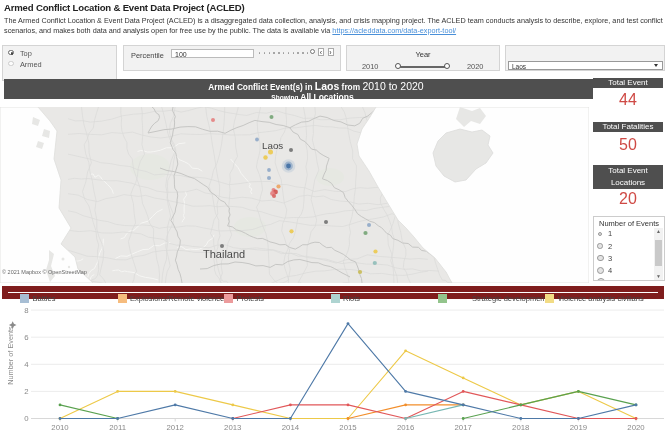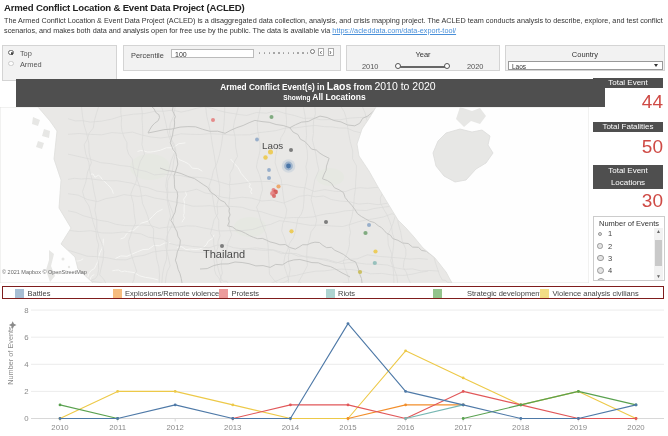--- a/index.html
+++ b/index.html
@@ -1,18 +1,18 @@
 <!DOCTYPE html>
 <html><head><meta charset="utf-8"><style>
 *{margin:0;padding:0;box-sizing:border-box}
 body{width:668px;height:436px;font-family:"Liberation Sans",sans-serif;background:#fff;position:relative;overflow:hidden}
 .abs{position:absolute}
 .ctrl{position:absolute;background:#f2f2f2;border:1px solid #d4d4d4}
 .band{position:absolute;background:#4f4f4f;color:#fff;text-align:center;font-size:8px}
-.num{position:absolute;color:#cf4a45;font-size:19px;text-align:right;width:70px;left:593px}
+.num{position:absolute;color:#cf4a45;font-size:16px;text-align:center;width:70px;left:593px}
 </style></head><body>
 <div class="abs" style="left:4px;top:2px;font-size:9.6px;letter-spacing:-0.02em;font-weight:bold;color:#222">Armed Conflict Location &amp; Event Data Project (ACLED)</div>
 <div class="abs" style="left:4px;top:16px;font-size:7.25px;color:#333;white-space:nowrap;line-height:9.5px">The Armed Conflict Location &amp; Event Data Project (ACLED) is a disaggregated data collection, analysis, and crisis mapping project. The ACLED team conducts analysis to describe, explore, and test conflict<br>scenarios, and makes both data and analysis open for free use by the public. The data is available via <span style="color:#4a90d9;text-decoration:underline">https://acleddata.com/data-export-tool/</span></div>
 
 <div class="ctrl" style="left:2px;top:45px;width:115px;height:36px">
  <div style="position:absolute;left:5.3px;top:3.9px;width:5.3px;height:5.3px;border:1px solid #666;border-radius:50%;background:#fff"></div>
  <div style="position:absolute;left:7.6px;top:6.2px;width:2.6px;height:2.6px;border-radius:50%;background:#444"></div>
  <div style="position:absolute;left:16.9px;top:2.8px;font-size:7.4px;color:#555">Top</div>
  <div style="position:absolute;left:5.3px;top:14.8px;width:5.3px;height:5.3px;border:1px solid #ccc;border-radius:50%;background:#fcfcfc"></div>
  <div style="position:absolute;left:16.9px;top:13.7px;font-size:7.4px;color:#555">Armed</div>
@@ -41,26 +41,25 @@
 <div class="ctrl" style="left:346px;top:45px;width:154px;height:26px">
  <div style="position:absolute;left:0;top:3.5px;width:100%;text-align:center;font-size:7.5px;color:#333">Year</div>
  <div style="position:absolute;left:15px;top:15.5px;font-size:7.4px;color:#555">2010</div>
  <div style="position:absolute;left:120px;top:15.5px;font-size:7.4px;color:#555">2020</div>
  <div style="position:absolute;left:53px;top:19.5px;width:48px;height:2px;background:#666"></div>
  <div style="position:absolute;left:48px;top:17px;width:6px;height:6px;border:1px solid #555;border-radius:50%;background:#fff"></div>
  <div style="position:absolute;left:97px;top:17px;width:6px;height:6px;border:1px solid #555;border-radius:50%;background:#fff"></div>
 </div>
 
 <div class="ctrl" style="left:505px;top:45px;width:160px;height:26px">
- <div style="position:absolute;left:0;top:3.5px;width:100%;text-align:center;font-size:7.5px;color:#333">Country</div>
  <div style="position:absolute;left:2px;top:14.5px;width:155px;height:9px;background:#fff;border:1px solid #999;font-size:6.5px;color:#333;padding:1px 3px">Laos</div>
  <div style="position:absolute;right:6px;top:18px;width:0;height:0;border-left:2.7px solid transparent;border-right:2.7px solid transparent;border-top:3.6px solid #333"></div>
 </div>
 
-<div class="band" style="left:16px;top:79px;width:589px;height:28px">
+<div class="band" style="left:4px;top:79px;width:589px;height:20px">
  <div style="padding-top:1px;margin-left:35px;font-weight:bold;font-size:8.3px">Armed Conflict Event(s) in <span style="font-size:10.5px">Laos</span> from <span style="font-size:10.5px;font-weight:normal">2010 to 2020</span></div>
  <div style="font-size:6.5px;margin-left:28px;font-weight:bold">Showing <span style="font-size:8.5px">All Locations</span></div>
 </div>
 <svg width="589" height="176" viewBox="0 0 589 176" style="position:absolute;left:0;top:107px">
     <rect width="589" height="176" fill="#e9e8e6"></rect>
     <ellipse cx="150" cy="60" rx="20" ry="13" fill="#e6e8e2"></ellipse>
     <ellipse cx="250" cy="120" rx="16" ry="10" fill="#e6e8e2"></ellipse>
     <ellipse cx="330" cy="70" rx="14" ry="9" fill="#e6e8e2"></ellipse>
     <path d="M112.4,163.8 L115.5,163.2 L118.6,163.0 L121.7,164.8 L124.8,164.0 L127.6,164.7 L134.0,165.5 L139.6,168.8 L145.7,170.4 L152.1,171.3 L158.2,173.0" fill="none" stroke="#f6f6f4" stroke-width="1"></path>
     <path d="M230.6,52.0 L234.4,56.5 L238.3,60.9 L241.1,66.3 L244.9,70.8 L248.5,74.9 L250.3,77.1 L249.0,79.9 L251.9,81.9 L250.6,84.7 L252.0,87.0" fill="none" stroke="#f6f6f4" stroke-width="1"></path>
@@ -144,42 +143,42 @@
     <text x="262" y="42" font-size="9.8" fill="#4a4a4a" font-family="Liberation Sans">Laos</text>
     <text x="203" y="151" font-size="11" fill="#4a4a4a" font-family="Liberation Sans">Thailand</text>
     <text x="2" y="167" font-size="5.5" fill="#666" font-family="Liberation Sans">© 2021 Mapbox © OpenStreetMap</text>
   </svg>
 
 <div class="band" style="left:593px;top:78px;width:70px;height:10px;line-height:10px">Total Event</div>
 <div class="num" style="top:90.5px">44</div>
 <div class="band" style="left:593px;top:122px;width:70px;height:10px;line-height:10px">Total Fatalities</div>
 <div class="num" style="top:135.5px">50</div>
 <div class="band" style="left:593px;top:165px;width:70px;height:24px;line-height:12px">Total Event<br>Locations</div>
-<div class="num" style="top:190px">30</div>
+<div class="num" style="top:190px">20</div>
 
 <div class="abs" style="left:593px;top:216px;width:72px;height:65px;background:#fff;border:1px solid #ccc;overflow:hidden">
  <div style="text-align:center;font-size:7.5px;color:#333;padding-top:2px">Number of Events</div>
  <div style="position:absolute;left:4px;top:14.5px;width:4px;height:4px;border:1px solid #999;border-radius:50%;background:#ddd"></div>
  <div style="position:absolute;left:14px;top:12px;font-size:7.5px;color:#444">1</div>
  <div style="position:absolute;left:3px;top:26px;width:5.5px;height:5.5px;border:1px solid #999;border-radius:50%;background:#e4e4e4"></div>
  <div style="position:absolute;left:14px;top:25px;font-size:7.5px;color:#444">2</div>
  <div style="position:absolute;left:3px;top:37.5px;width:6.5px;height:6.5px;border:1px solid #999;border-radius:50%;background:#e4e4e4"></div>
  <div style="position:absolute;left:14px;top:36.5px;font-size:7.5px;color:#444">3</div>
  <div style="position:absolute;left:2.5px;top:49.5px;width:7.5px;height:7.5px;border:1px solid #999;border-radius:50%;background:#e4e4e4"></div>
  <div style="position:absolute;left:14px;top:49px;font-size:7.5px;color:#444">4</div>
  <div style="position:absolute;left:2.5px;top:61px;width:8.5px;height:8.5px;border:1px solid #999;border-radius:50%;background:#e4e4e4"></div>
  <div style="position:absolute;left:14px;top:61px;font-size:7.5px;color:#444">5</div>
  <div style="position:absolute;right:1px;top:11px;width:9px;height:52px;background:#f2f2f2">
   <div style="text-align:center;font-size:5px;color:#666;line-height:7px">▲</div>
   <div style="position:absolute;left:1px;top:12px;width:7px;height:26px;background:#c9c9c9"></div>
   <div style="position:absolute;bottom:0;width:100%;text-align:center;font-size:5px;color:#666;line-height:7px">▼</div>
  </div>
 </div>
 
-<div class="abs" style="left:2px;top:285.5px;width:662px;height:13px;border:1px solid #7f1d1d;background:#fff;font-size:7.5px;color:#444">
+<div class="abs" style="left:2px;top:285.5px;width:662px;height:13px;border:6px solid #7f1d1d;background:#fff;font-size:7.5px;color:#444">
  <div class="abs" style="left:12px;top:2.5px;width:9px;height:9px;background:#a7bed4"></div>
     <div class="abs" style="left:24.5px;top:2.5px">Battles</div>
  <div class="abs" style="left:109.5px;top:2.5px;width:9px;height:9px;background:#f6bc7e"></div>
     <div class="abs" style="left:122px;top:2.5px">Explosions/Remote violence</div>
  <div class="abs" style="left:216px;top:2.5px;width:9px;height:9px;background:#ec9b9c"></div>
     <div class="abs" style="left:228.5px;top:2.5px">Protests</div>
  <div class="abs" style="left:322.5px;top:2.5px;width:9px;height:9px;background:#aed4d1"></div>
     <div class="abs" style="left:335px;top:2.5px">Riots</div>
  <div class="abs" style="left:430px;top:2.5px;width:9px;height:9px;background:#93c48c"></div>
     <div class="abs" style="left:464px;top:2.5px">Strategic developments</div>

